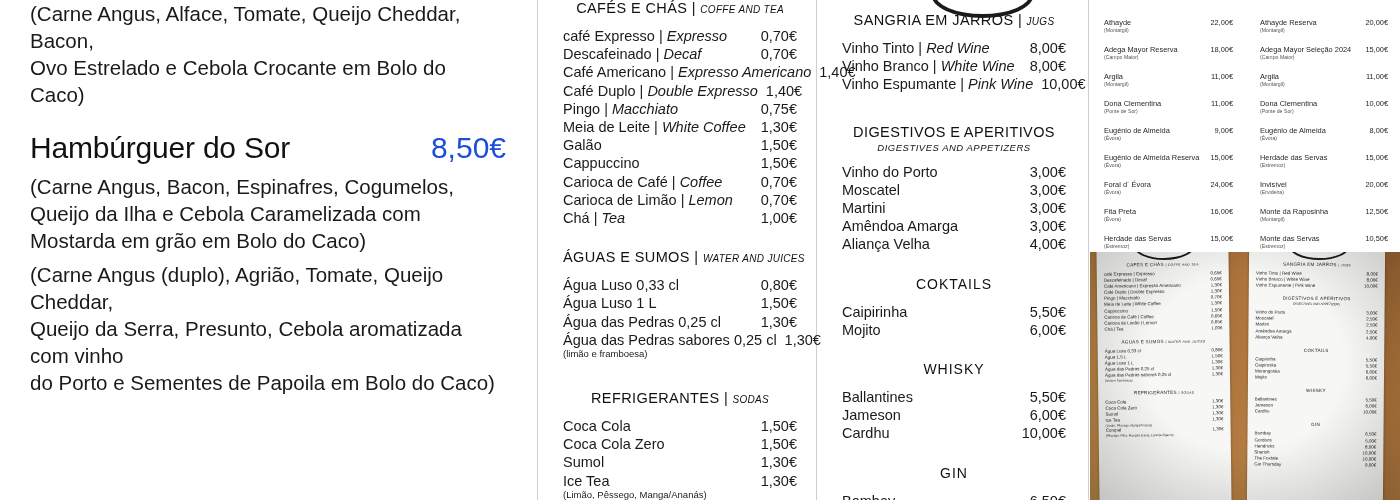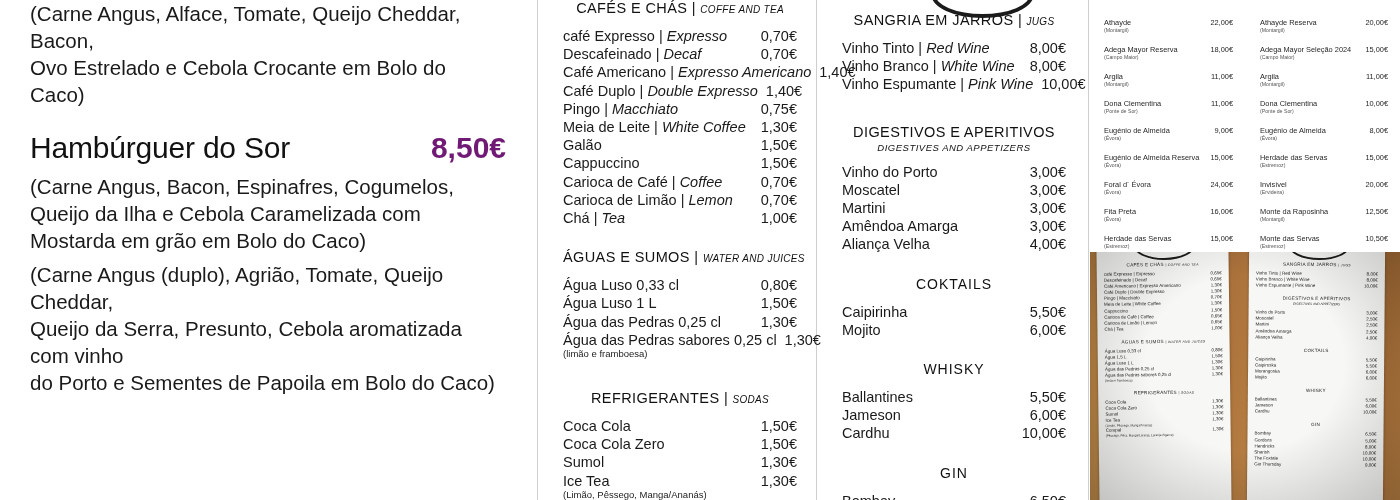--- a/index.html
+++ b/index.html
@@ -39,22 +39,22 @@
   .burger-name {
     font-size: 30px;
     line-height: 36px;
     font-weight: 400;
     color: #111;
     letter-spacing: -0.2px;
   }
   .burger-price {
     font-size: 30px;
     line-height: 36px;
-    font-weight: 700;
-    color: #701a75;
+    font-weight: 400;
+    color: #1d4ed8;
     white-space: nowrap;
     margin-left: 25px;
   }
   .burger-block .burger-desc { margin-top: 7px; }
 
   
   .vrule {
     position: absolute;
     top: 0;
     width: 1px;

